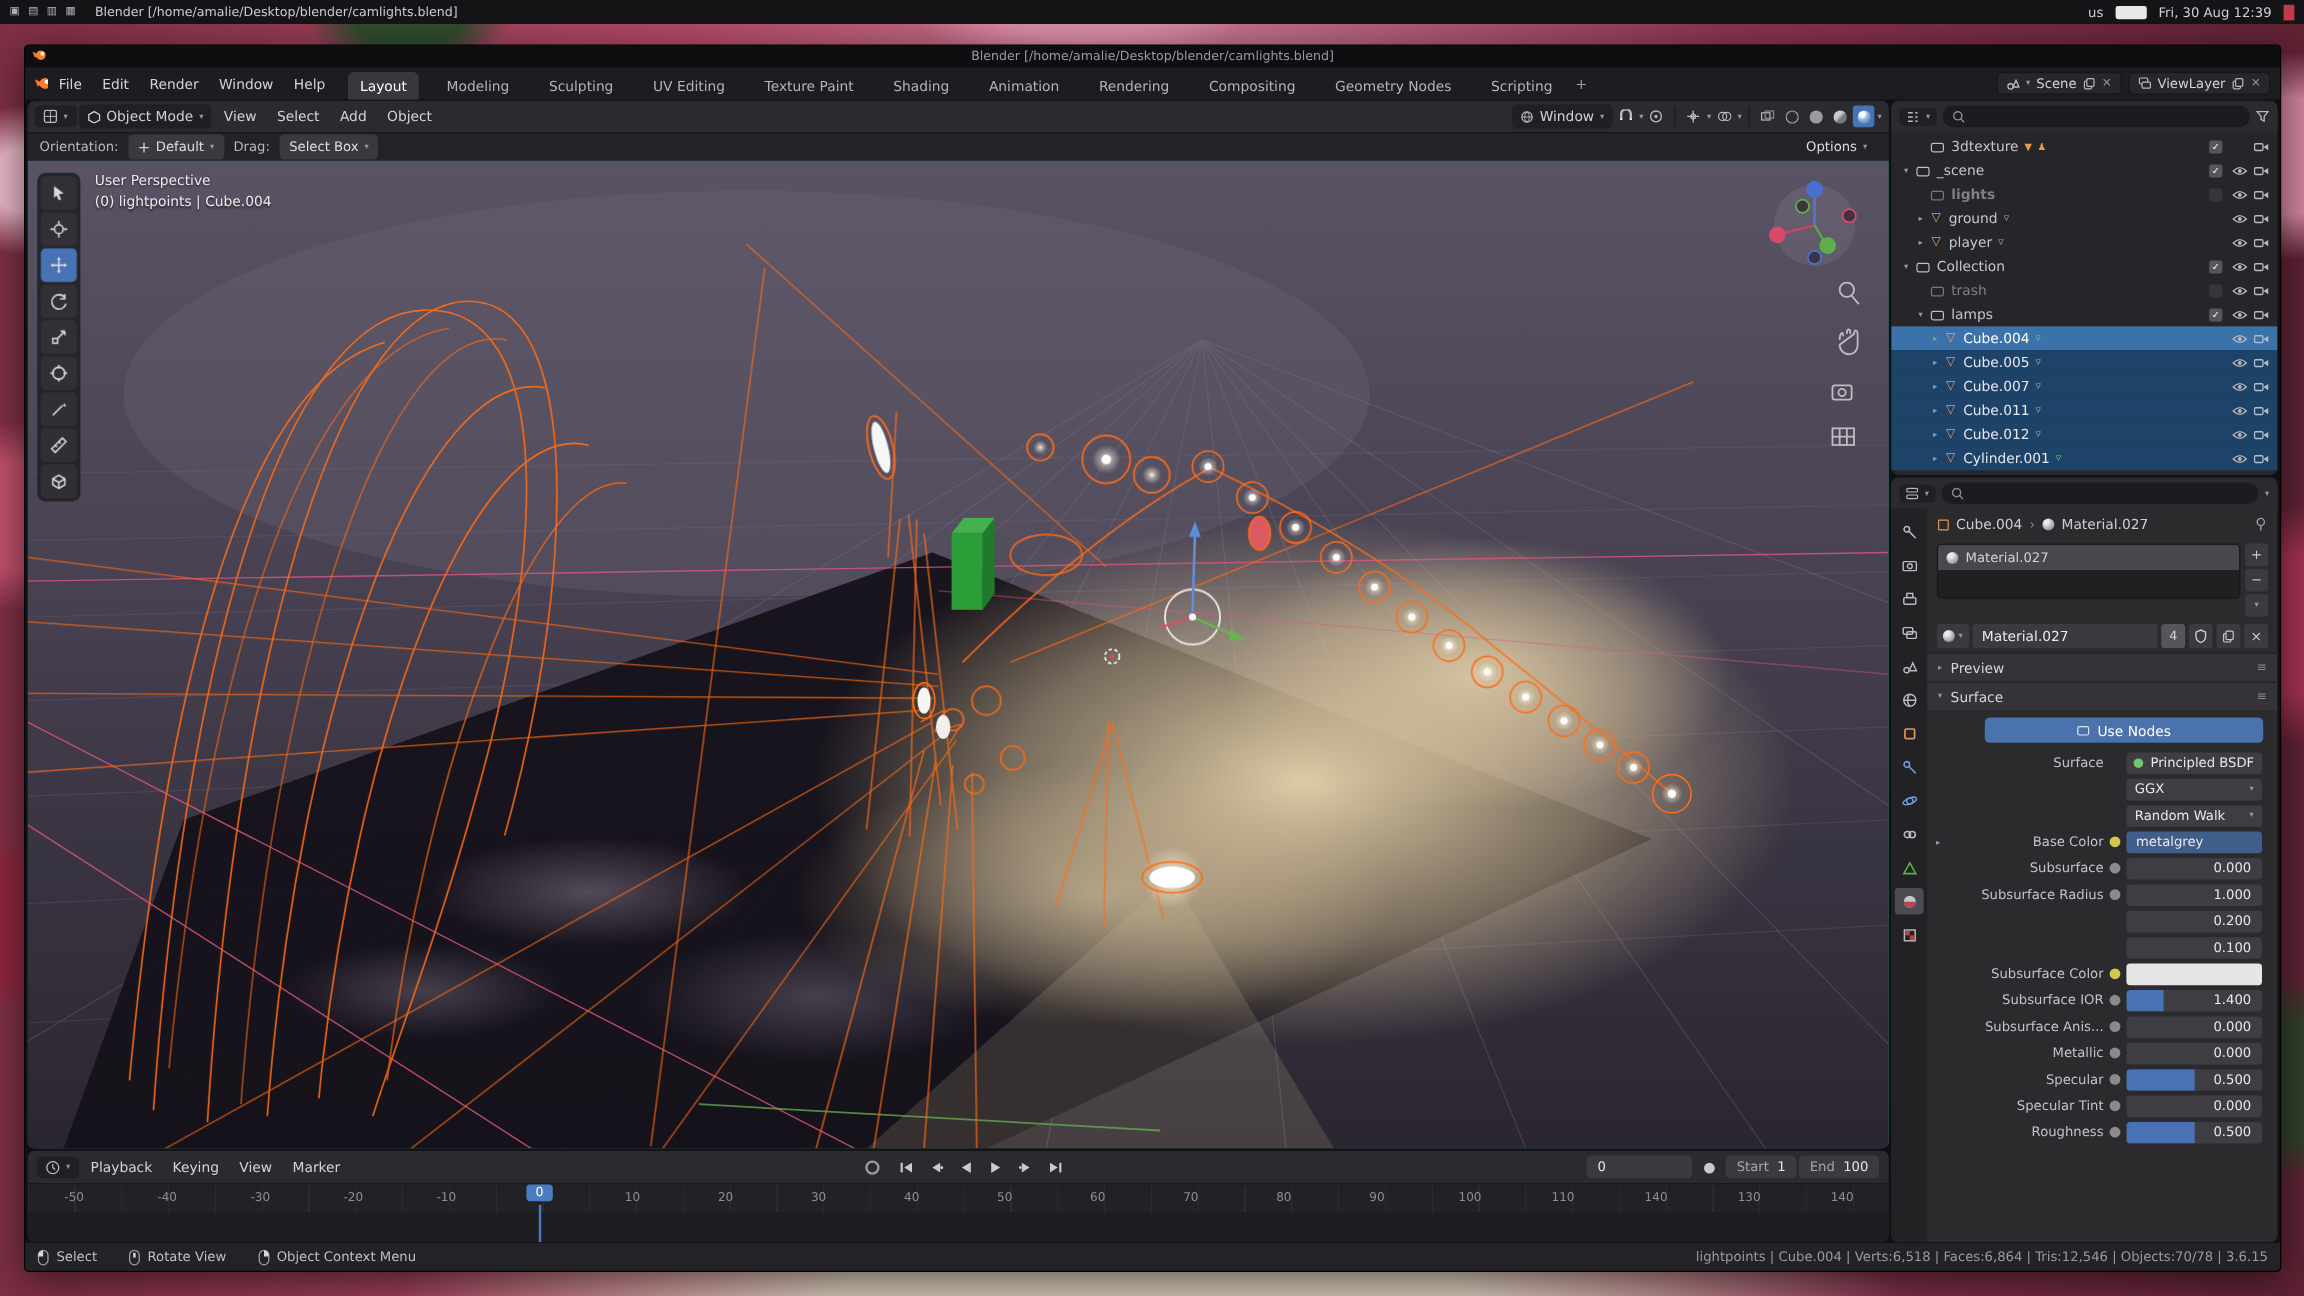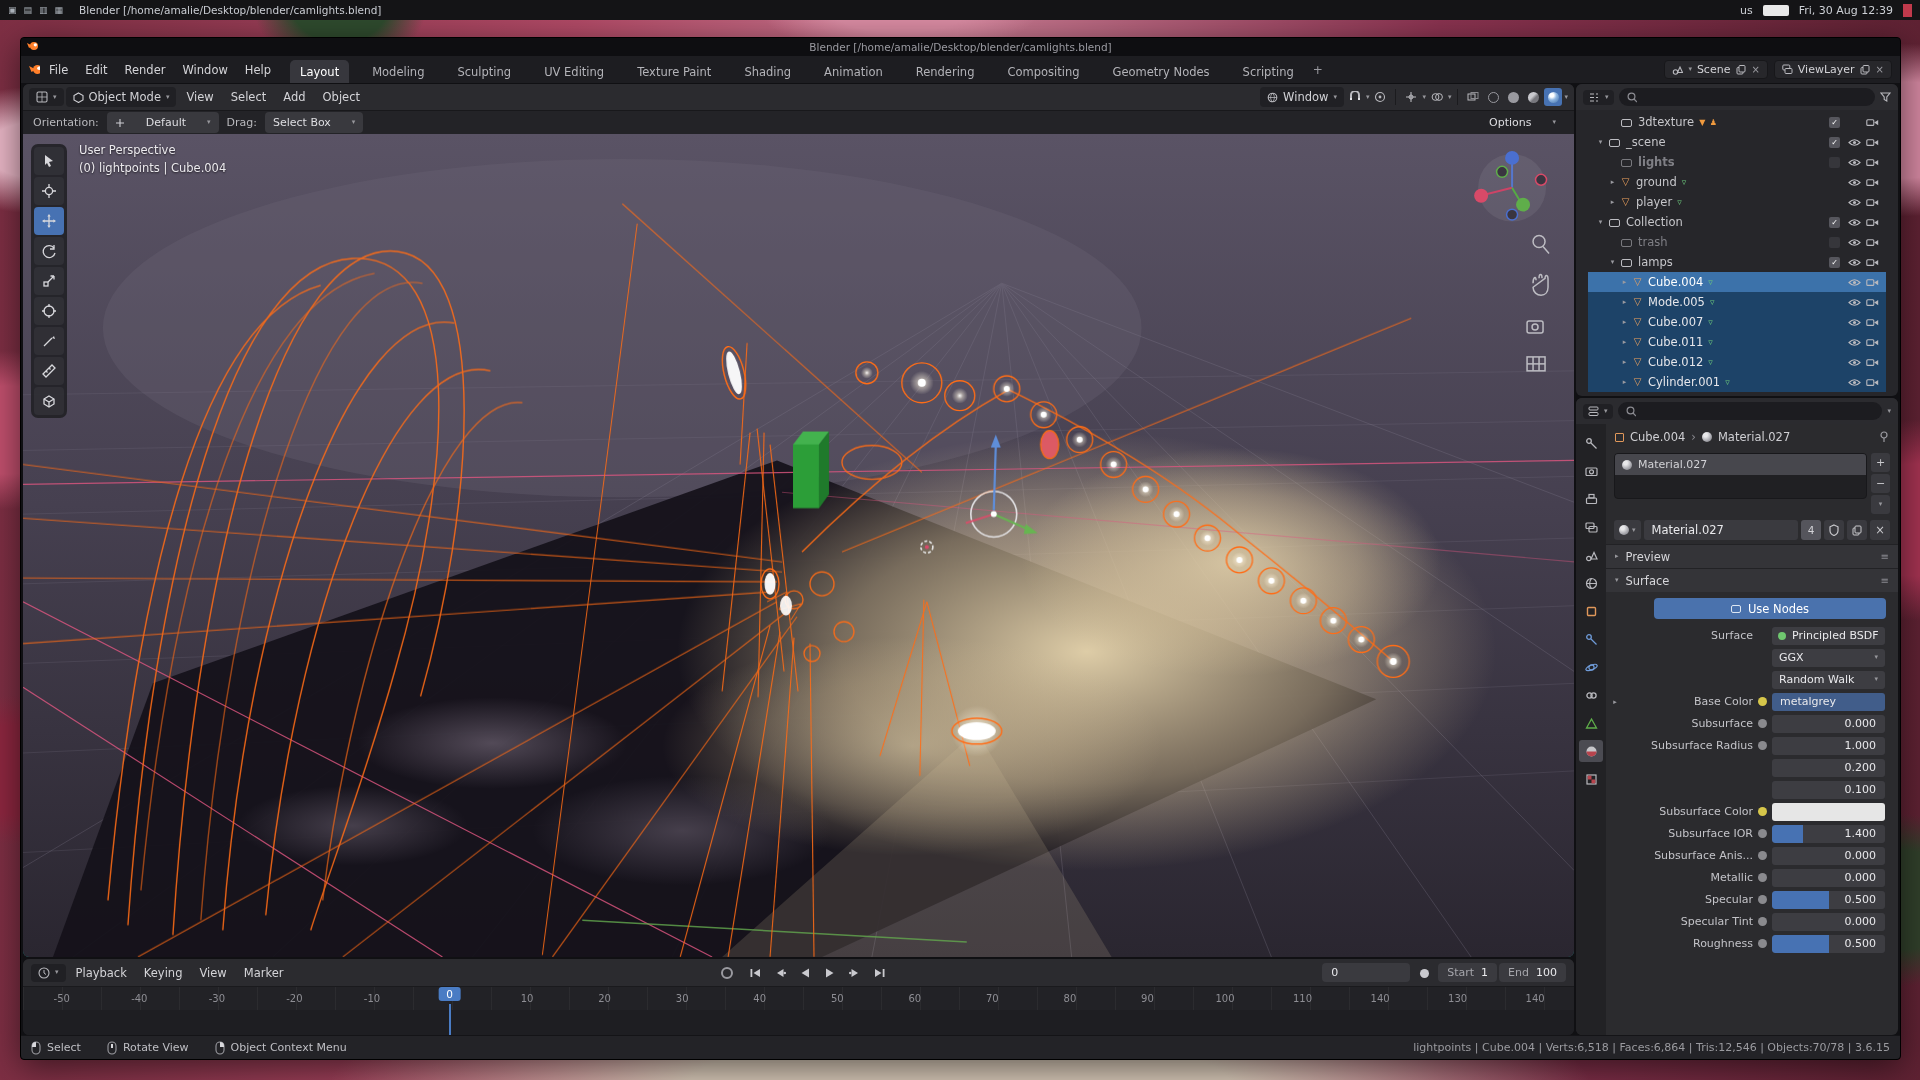--- a/index.html
+++ b/index.html
@@ -46,21 +46,21 @@
   .vp-header{height:26px;background:#2b2b2f;display:flex;align-items:center;gap:2px;padding:0 6px;font-size:11.5px}
   .dd{display:flex;align-items:center;gap:5px;background:#202024;border-radius:4px;padding:3px 7px;white-space:nowrap}
   .hicon{width:18px;height:18px;border-radius:3px;display:flex;align-items:center;justify-content:center}
   .h-sep{width:1px;height:16px;background:#1b1b1e;margin:0 4px}
   .sphere{width:11px;height:11px;border-radius:50%;background:#9a9aa0}
   .sphere.wire{background:transparent;border:1.3px solid #9a9aa0}
   .sphere.mat{background:linear-gradient(135deg,#c9c9ce 40%,#77777d 60%)}
   .sphere.rend{background:radial-gradient(circle at 35% 30%,#fff 0 18%,#8fb5e0 45%,#3d6da8)}
   .hicon.on{background:#4772b3}
   .tool-settings{height:24px;background:#232327;display:flex;align-items:center;gap:8px;padding:0 10px;font-size:11px;color:#b9b9bd;border-top:1px solid #18181b}
-  .ts-dd{display:flex;align-items:center;gap:21px;background:#39393e;border-radius:4px;padding:4px 8px;color:#dedee2}
+  .ts-dd{display:flex;align-items:center;gap:5px;background:#39393e;border-radius:4px;padding:4px 8px;color:#dedee2}
   
   .viewport{flex:1;position:relative;min-height:0;overflow:hidden;background:#0f766e}
   .viewport svg.scene{position:absolute;inset:0;width:100%;height:100%;display:block}
   .vp-overlay{position:absolute;left:56px;top:8px;font-size:11.5px;color:#eceaee;text-shadow:0 1px 2px rgba(0,0,0,.65);line-height:1.55}
   .toolbar{position:absolute;left:8px;top:10px;display:flex;flex-direction:column;gap:2px;background:rgba(34,34,38,.92);padding:3px;border-radius:7px}
   .tool{width:30px;height:28px;border-radius:4px;display:flex;align-items:center;justify-content:center;background:rgba(70,70,76,.35)}
   .tool.active{background:#4772b3}
   .tool svg{stroke:#d8d8dc;fill:none;stroke-width:1.3}
   
   .timeline{height:76px;background:#242428;border-radius:6px;position:relative;display:flex;flex-direction:column;overflow:hidden}
@@ -78,21 +78,21 @@
   .tl-track{flex:1;background:#1e1e22}
   .playhead{position:absolute;left:27.5%;top:28px;bottom:0;width:0;z-index:3}
   .ph-badge{position:absolute;top:0;left:0;transform:translateX(-50%);background:#4a7cc4;color:#fff;font-size:10.5px;padding:1px 8px;border-radius:3px}
   .ph-line{position:absolute;top:17px;bottom:0;left:-1px;width:2px;background:#4a7cc4}
   
   .right-col{width:322px;display:flex;flex-direction:column;gap:2px;min-height:0}
   .outliner{height:312px;background:#26262a;border-radius:6px;display:flex;flex-direction:column;overflow:hidden}
   .ol-header{height:26px;background:#2b2b2f;display:flex;align-items:center;gap:5px;padding:0 7px}
   .search{flex:1;display:flex;align-items:center;gap:5px;background:#1c1c20;border-radius:10px;padding:2px 8px;height:18px}
   .search input{background:none;border:none;outline:none;color:#ddd;font-size:11px;width:100%;font-family:inherit}
-  .ol-rows{flex:1;overflow:hidden;padding:2px 12px}
+  .ol-rows{flex:1;overflow:hidden;padding:2px 0}
   .ol-row{height:20px;display:flex;align-items:center;font-size:11.5px;color:#c6c6ca;padding-right:5px}
   .ol-row.t-active{background:#3c72aa;color:#fff}
   .ol-row.t-sel{background:#1d4368;color:#e6e6ea}
   .ol-row.dim .ol-name{color:#7f7f85}
   .ol-row.dim .oi{opacity:.55}
   .ol-caret{width:13px;text-align:center;font-size:7px;color:#9a9aa0}
   .oi{width:13px;height:13px;margin-right:4px;display:flex;align-items:center;justify-content:center}
   .oi.t-collection{width:11px;height:8px;border:1.2px solid #bdbdc2;border-radius:2px;margin:2px 6px 0 2px}
   .oi.t-mesh::before{content:"▽";color:#f0a35e;font-size:10px;line-height:1}
   .ol-name{white-space:nowrap}
@@ -1010,21 +1010,21 @@
                 <svg width="13" height="9">
                   <rect x="0.8" y="1.8" width="7" height="5.6" rx="1" fill="none" stroke="#b9b9be" stroke-width="1.1"></rect>
                   <path d="M8.2 4.6 L12.2 2 V7.2 Z" fill="#b9b9be"></path>
                 </svg>
               </span>
             </div>
 
             <div class="ol-row t-sel" style="padding-left: 30px;">
               <span class="ol-caret">▸</span>
               <span class="oi t-mesh"></span>
-              <span class="ol-name">Mode.005</span>
+              <span class="ol-name">Cube.005</span>
 
               <span class="nodes-ic show">▿</span>
               <span class="sp"></span>
 
               <span class="icw show">
                 <svg width="13" height="9">
                   <path d="M1 4.5 Q6.5 -1 12 4.5 Q6.5 10 1 4.5 Z" fill="none" stroke="#b9b9be" stroke-width="1.1"></path>
                   <circle cx="6.5" cy="4.5" r="1.6" fill="#b9b9be"></circle>
                 </svg>
               </span>

